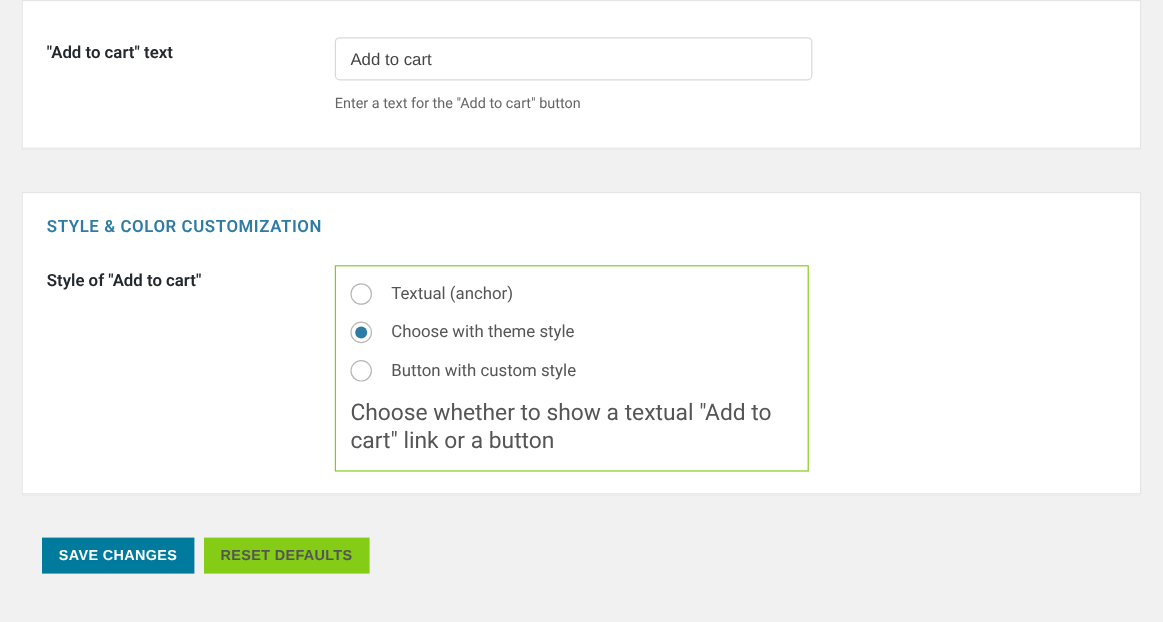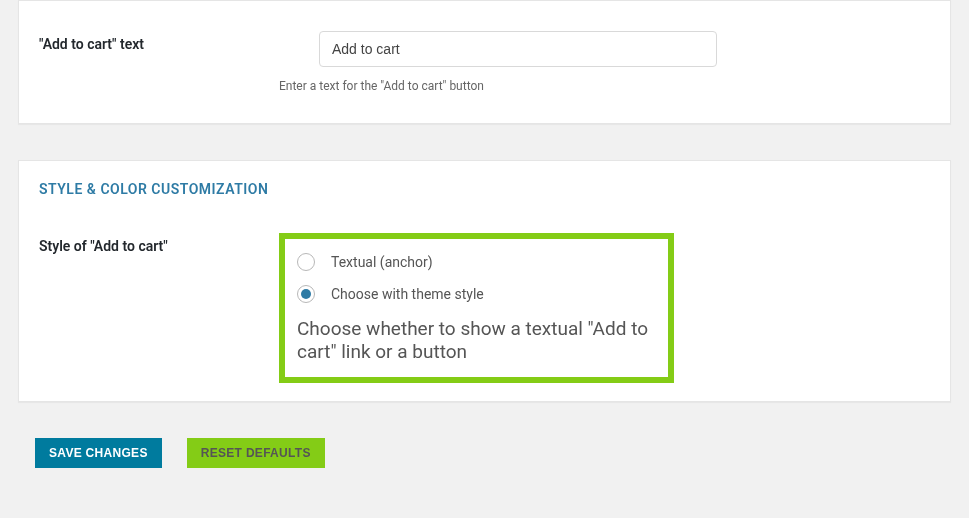--- a/index.html
+++ b/index.html
@@ -30,21 +30,21 @@
     }
     .panel-style {
       margin-top: 36px;
       padding-bottom: 18px;
     }
     .section-title {
       color: #2e7ba5;
       font-size: 14px;
       font-weight: 600;
       letter-spacing: 0.5px;
-      margin-bottom: 36px;
+      margin-bottom: 24px;
     }
     .form-row {
       display: flex;
       align-items: flex-start;
     }
     .form-label {
       width: 240px;
       font-weight: 600;
       color: #23282d;
       font-size: 14px;
@@ -55,29 +55,28 @@
     }
     .text-input {
       width: 398px;
       height: 36px;
       padding: 6px 12px;
       border: 1px solid #d9d9d9;
       border-radius: 4px;
       font-size: 14px;
       color: #444;
       outline: none;
-      margin-left: 40px;
     }
     .help-text {
       color: #666;
       font-size: 12px;
       margin-top: 12px;
     }
     .highlight-box {
-      border: 6px solid #84cc16;
+      border: 1px solid #84cc16;
       padding: 14px 12px 14px 12px;
       width: 395px;
     }
     .radio-row {
       display: flex;
       align-items: center;
       margin-bottom: 14px;
     }
     .radio-row:last-of-type {
       margin-bottom: 18px;
@@ -106,21 +105,21 @@
       color: #555;
       font-size: 14px;
     }
     .radio-help {
       color: #555;
       font-size: 19px;
     }
     .actions {
       margin: 36px 18px 0 18px;
       display: flex;
-      gap: 25px;
+      gap: 8px;
       padding-left: 17px;
     }
     .btn {
       border: none;
       padding: 8px 14px;
       font-size: 12px;
       font-weight: 700;
       letter-spacing: 0.3px;
       cursor: pointer;
     }
@@ -156,20 +155,24 @@
         <div class="radio-row">
           <span class="radio-outer"></span>
           <span class="radio-label">Textual (anchor)</span>
         </div>
 
         <div class="radio-row">
           <span class="radio-outer selected"></span>
           <span class="radio-label">Choose with theme style</span>
         </div>
 
+        <div class="radio-row">
+          <span class="radio-outer"></span>
+          <span class="radio-label">Button with custom style</span>
+        </div>
 
         <div class="radio-help">Choose whether to show a textual "Add to cart" link or a button</div>
       </div>
     </div>
   </div>
 </div>
 
 <div class="actions">
   <button class="btn btn-primary">SAVE CHANGES</button>
   <button class="btn btn-secondary">RESET DEFAULTS</button>

